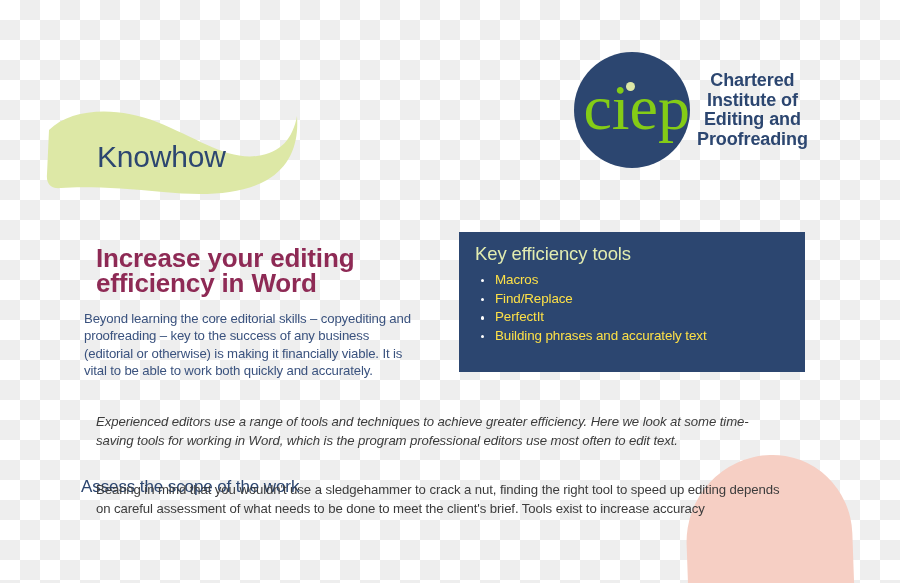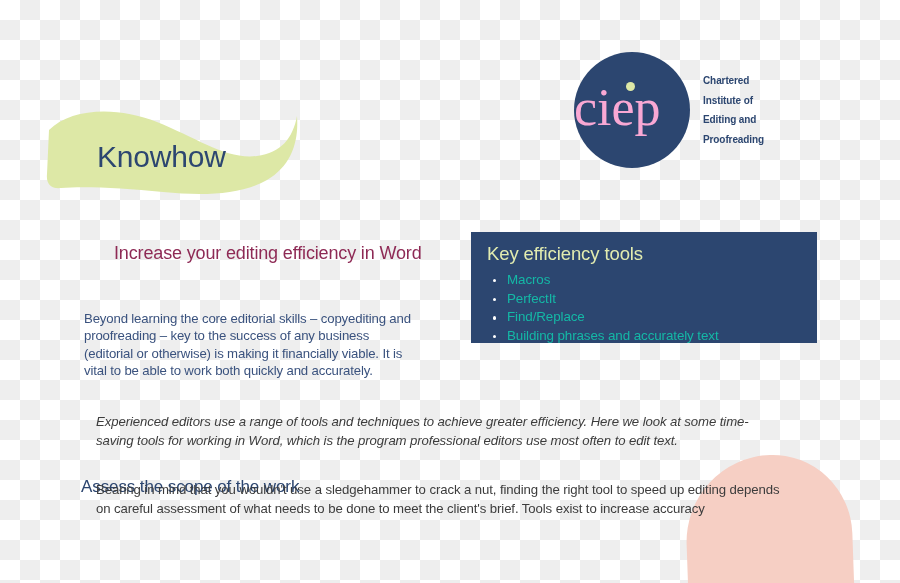--- a/index.html
+++ b/index.html
@@ -83,101 +83,100 @@
     height: 116px;
     border-radius: 50%;
     background: #2c4670;
     flex: none;
   }
   .logo-mark-text {
     position: absolute;
     left: 0;
     right: 0;
     top: 30px;
-    text-align: left;
+    text-align: right;
     font-family: "Liberation Serif", serif;
-    font-size: 52px;
+    font-size: 64px;
     line-height: 52px;
-    color: #f9a8d4;
+    color: #84cc16;
     letter-spacing: 0px;
   }
   .logo-dot {
     position: absolute;
     left: 52px;
     top: 30px;
     width: 9px;
     height: 9px;
     border-radius: 50%;
     background: #dde8a6;
   }
   .logo-words {
-    margin-left: 13px;
+    margin-left: 7px;
     color: #2c4670;
-    font-size: 10px;
+    font-size: 18px;
     line-height: 19.5px;
     font-weight: 700;
     letter-spacing: -0.1px;
+    text-align: center;
   }
 
   
   .article-title {
     position: absolute;
     left: 96px;
     top: 229px;
     width: 330px;
     color: #8e2a55;
-    font-size: 18px;
+    font-size: 26px;
     line-height: 25px;
-    font-weight: 400;
+    font-weight: 700;
     letter-spacing: -0.15px;
     z-index: 2;
-    margin-left: 18px;
   }
   .standfirst {
     position: absolute;
     left: 84px;
     top: 297px;
     width: 332px;
     color: #3a527e;
     font-size: 13.2px;
     line-height: 17.2px;
     font-weight: 400;
     letter-spacing: -0.15px;
     z-index: 2;
   }
 
   
   .panel {
     position: absolute;
     left: 459px;
     top: 232px;
     width: 346px;
-    height: 111px;
+    height: 140px;
     background: #2c4670;
     z-index: 2;
     box-sizing: border-box;
     padding: 9px 16px 0 16px;
-    margin-left: 12px;
   }
   .panel-title {
     color: #e2ecb0;
     font-size: 18.5px;
     line-height: 26px;
     font-weight: 400;
     letter-spacing: -0.1px;
     margin: 0 0 4px 0;
   }
   .panel-list {
     margin: 0;
     padding: 0;
     list-style: none;
   }
   .panel-list li {
     position: relative;
-    color: #14b8a6;
+    color: #fde047;
     font-size: 13.4px;
     line-height: 18.6px;
     padding-left: 20px;
     letter-spacing: -0.1px;
   }
   .panel-list li::before {
     content: "";
     position: absolute;
     left: 6px;
     top: 8px;
@@ -241,22 +240,22 @@
   </div>
 
   <h1 class="article-title">Increase your editing efficiency in Word</h1>
 
   <p class="standfirst">Beyond learning the core editorial skills – copyediting and proofreading – key to the success of any business (editorial or otherwise) is making it financially viable. It is vital to be able to work both quickly and accurately.</p>
 
   <aside class="panel">
     <div class="panel-title">Key efficiency tools</div>
     <ul class="panel-list">
       <li>Macros</li>
+      <li>Find/Replace</li>
       <li>PerfectIt</li>
-      <li>Find/Replace</li>
       <li>Building phrases and accurately text</li>
     </ul>
   </aside>
 
   <p id="intro-copy" class="body-copy">Experienced editors use a range of tools and techniques to achieve greater efficiency. Here we look at some time-saving tools for working in Word, which is the program professional editors use most often to edit text.</p>
 
   <h2 class="section-heading">Assess the scope of the work</h2>
 
   <p id="scope-copy" class="body-copy">Bearing in mind that you wouldn't use a sledgehammer to crack a nut, finding the right tool to speed up editing depends on careful assessment of what needs to be done to meet the client's brief. Tools exist to increase accuracy</p>
 

